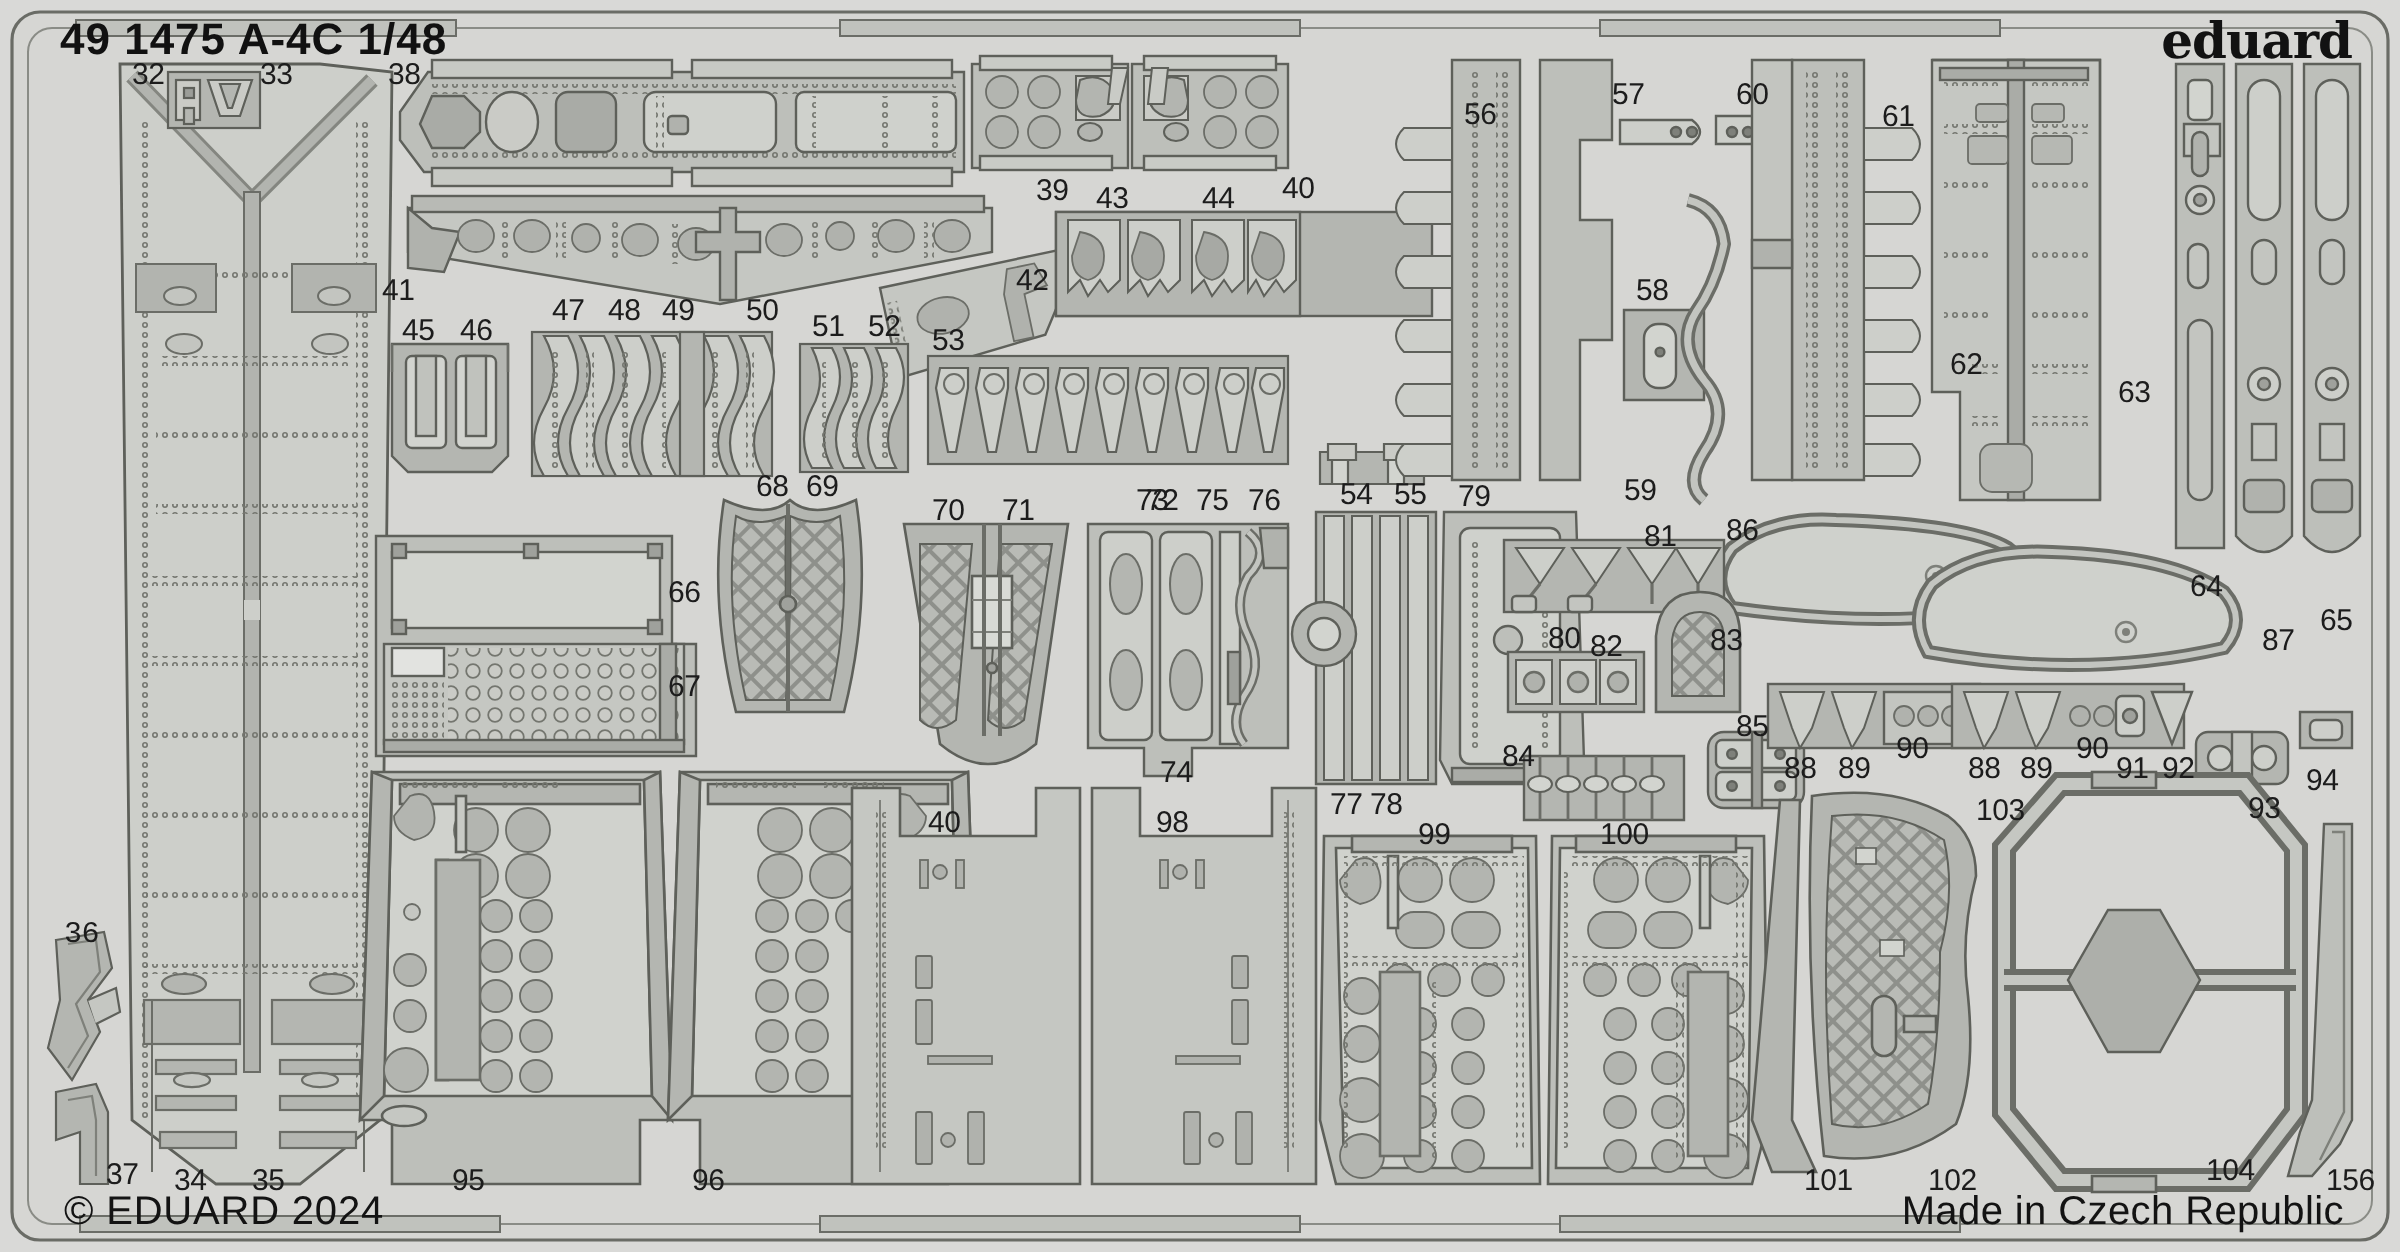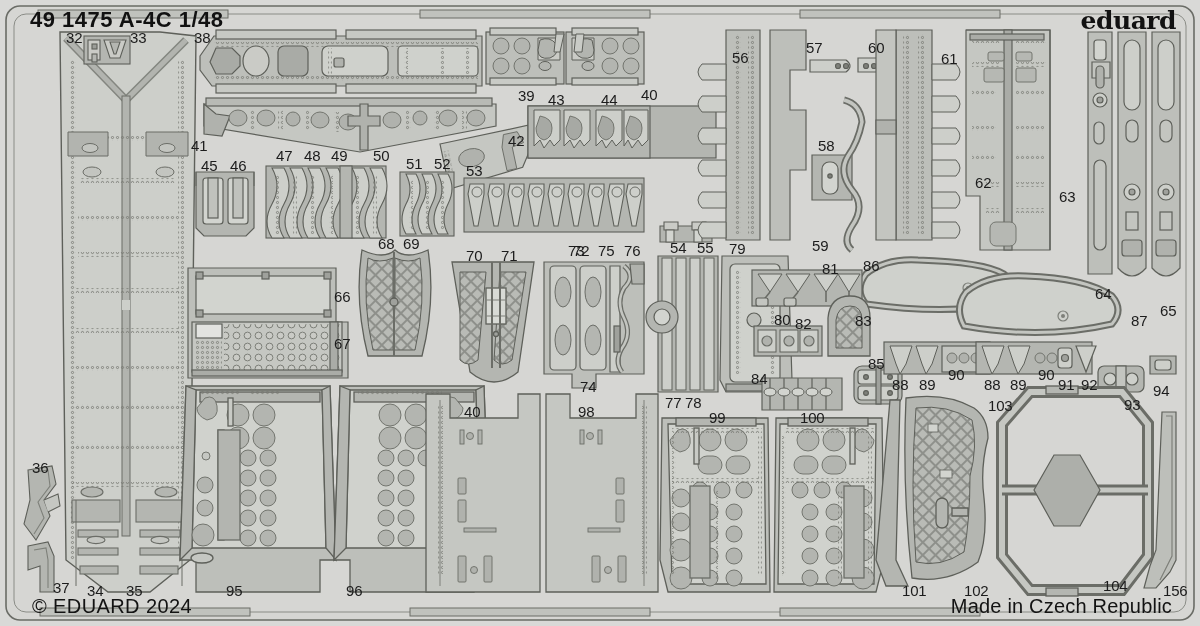--- a/index.html
+++ b/index.html
@@ -897,21 +897,21 @@
     <div class="lbl" style="left: 1081px; top: 377px;">92</div>
     <div class="lbl" style="left: 1124px; top: 397px;">93</div>
     <div class="lbl" style="left: 1153px; top: 383px;">94</div>
     <div class="lbl" style="left: 665px; top: 395px;">77</div>
     <div class="lbl" style="left: 685px; top: 395px;">78</div>
     <div class="lbl" style="left: 464px; top: 404px;">40</div>
     <div class="lbl" style="left: 578px; top: 404px;">98</div>
     <div class="lbl" style="left: 709px; top: 410px;">99</div>
     <div class="lbl" style="left: 800px; top: 410px;">100</div>
     <div class="lbl" style="left: 988px; top: 398px;">103</div>
-    <div class="lbl" style="left: 32px; top: 460px;">36</div>
+    <div class="lbl" style="left: 32px; top: 460px; font-family: Liberation Mono, monospace;">36</div>
     <div class="lbl" style="left: 53px; top: 580px;">37</div>
     <div class="lbl" style="left: 87px; top: 583px;">34</div>
     <div class="lbl" style="left: 126px; top: 583px;">35</div>
     <div class="lbl" style="left: 226px; top: 583px;">95</div>
     <div class="lbl" style="left: 346px; top: 583px;">96</div>
     <div class="lbl" style="left: 902px; top: 583px;">101</div>
     <div class="lbl" style="left: 964px; top: 583px;">102</div>
     <div class="lbl" style="left: 1103px; top: 578px;">104</div>
     <div class="lbl" style="left: 1163px; top: 583px;">156</div>
   </div>

